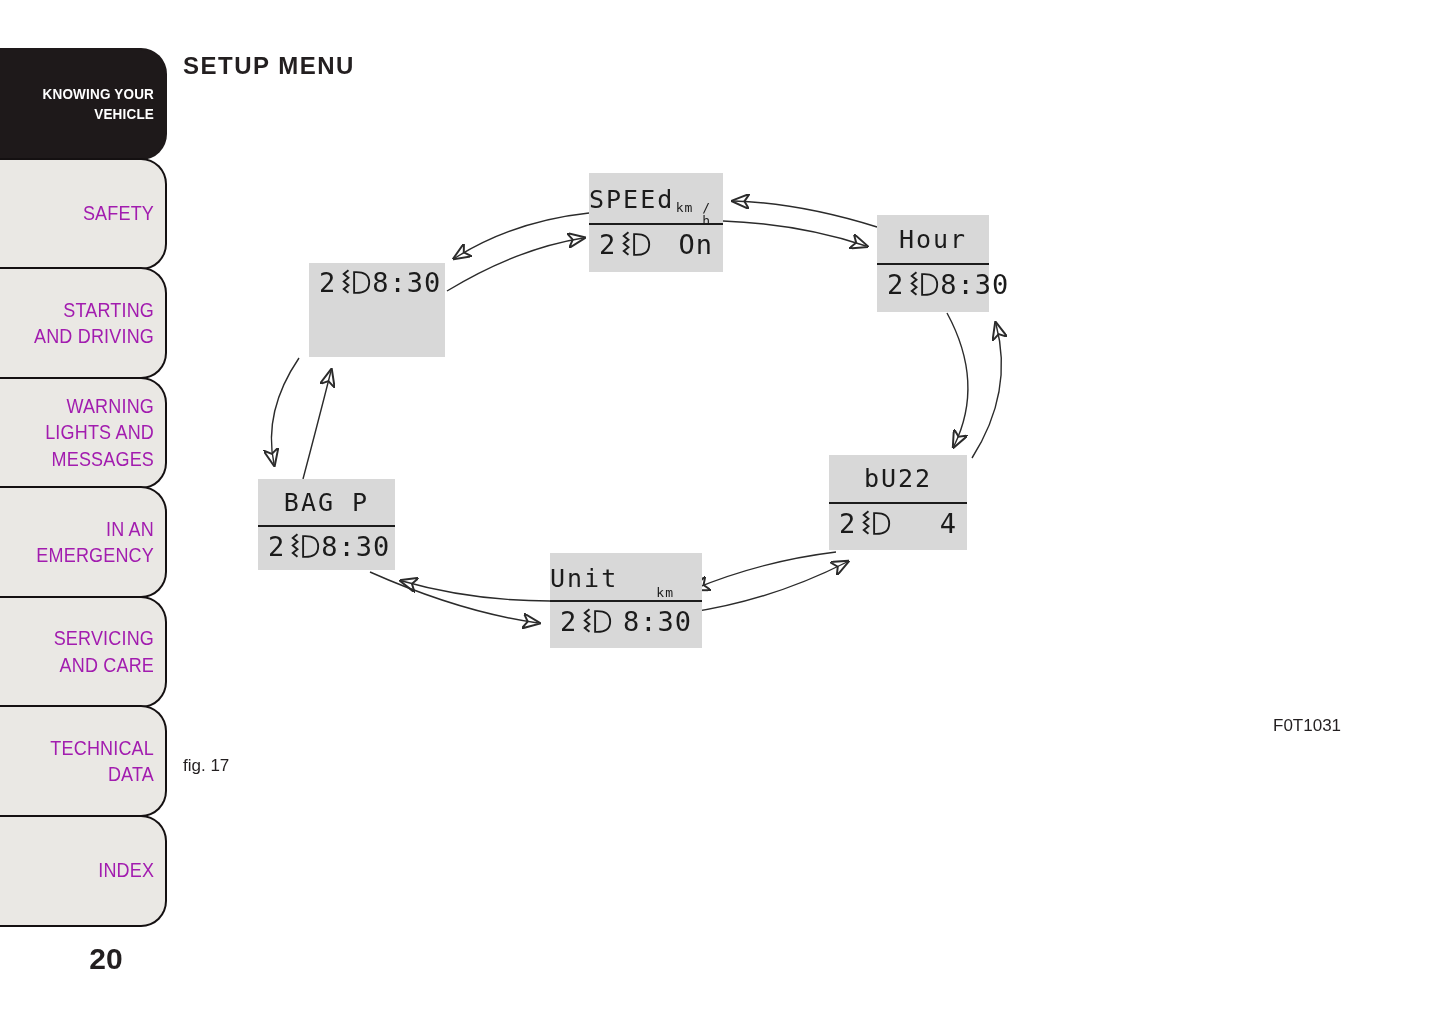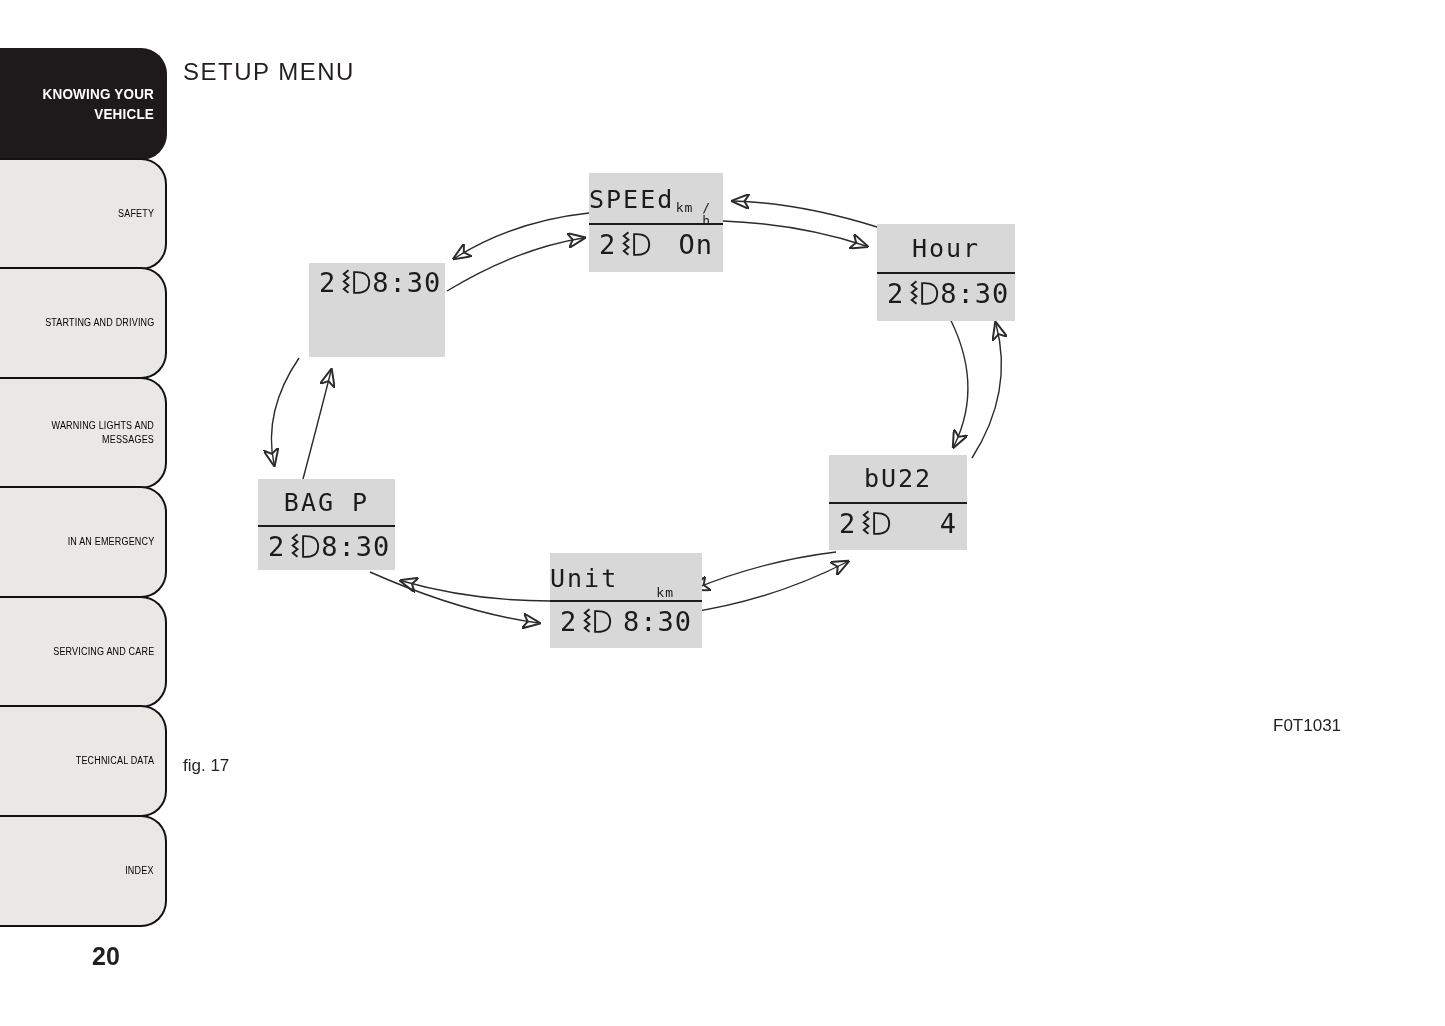--- a/index.html
+++ b/index.html
@@ -10,30 +10,30 @@
   }
 
   
   .sidebar { position:absolute; left:0; top:48px; width:167px; }
   .tab {
     box-sizing:border-box; width:167px; height:112px; margin-top:-2.5px;
     background:#eae8e4; border:2.5px solid #141011; border-left:none;
     border-radius:0 26px 26px 0;
     display:flex; align-items:center; justify-content:flex-end;
     text-align:right; padding:0 11px 0 6px;
-    font-size:10px; line-height:1.32; color:#000000;
+    font-size:20px; line-height:1.32; color:#a21caf;
   }
   .tab:first-child { margin-top:0; }
   .tab.active { background:#1e191a; border-color:#1e191a; color:#ffffff; font-weight:bold; font-size:15px; }
   .tab-label { display:inline-block; transform:scaleX(0.9); transform-origin:right center; letter-spacing:0.2px; }
 
-  .page-number { position:absolute; left:0; top:942px; width:212px; text-align:center; font-size:25px; font-weight:bold; }
-
-  
-  .title { position:absolute; left:183px; top:42px; font-size:24px; font-weight:normal; letter-spacing:1.5px; }
+  .page-number { position:absolute; left:0; top:942px; width:212px; text-align:center; font-size:30px; font-weight:bold; }
+
+  
+  .title { position:absolute; left:183px; top:36px; font-size:24px; font-weight:bold; letter-spacing:1.5px; }
   .fig-caption { position:absolute; left:183px; top:756px; font-size:17px; }
   .fig-code   { position:absolute; left:1273px; top:716px; font-size:17px; }
 
   
   .lcd {
     position:absolute; background:#d8d8d8; color:#1b1b1b;
     font-family:"DejaVu Sans Mono", monospace; box-sizing:border-box;
   }
   .lcd-top {
     height:49px; box-sizing:border-box; border-bottom:2.5px solid #1c1c1c;
@@ -120,21 +120,21 @@
           <g stroke="#1b1b1b" stroke-width="2" fill="none">
             <path d="M9,2 L4,6 L9,10 L4,14 L9,18 L4,22 L9,26"></path>
             <path d="M15,4 Q31,3 31,15 Q31,27 15,26 Z"></path>
           </g>
         </svg>
     </span>
     <span class="lcd-value">On</span>
   </div>
 </div>
 
-<div class="lcd" style="left:877px;top:224px;width:138px;height:97px">
+<div class="lcd" style="left:877px;top:215px;width:112px;height:97px">
   <div class="lcd-top" style="height:50px">
     <div class="lcd-label">Hour</div>
   </div>
   <div class="lcd-bottom">
     <span class="lcd-prefix">2</span>
     <span class="lcd-icon">
       <svg width="32" height="29" viewBox="0 0 34 30">
           <g stroke="#1b1b1b" stroke-width="2" fill="none">
             <path d="M9,2 L4,6 L9,10 L4,14 L9,18 L4,22 L9,26"></path>
             <path d="M15,4 Q31,3 31,15 Q31,27 15,26 Z"></path>

